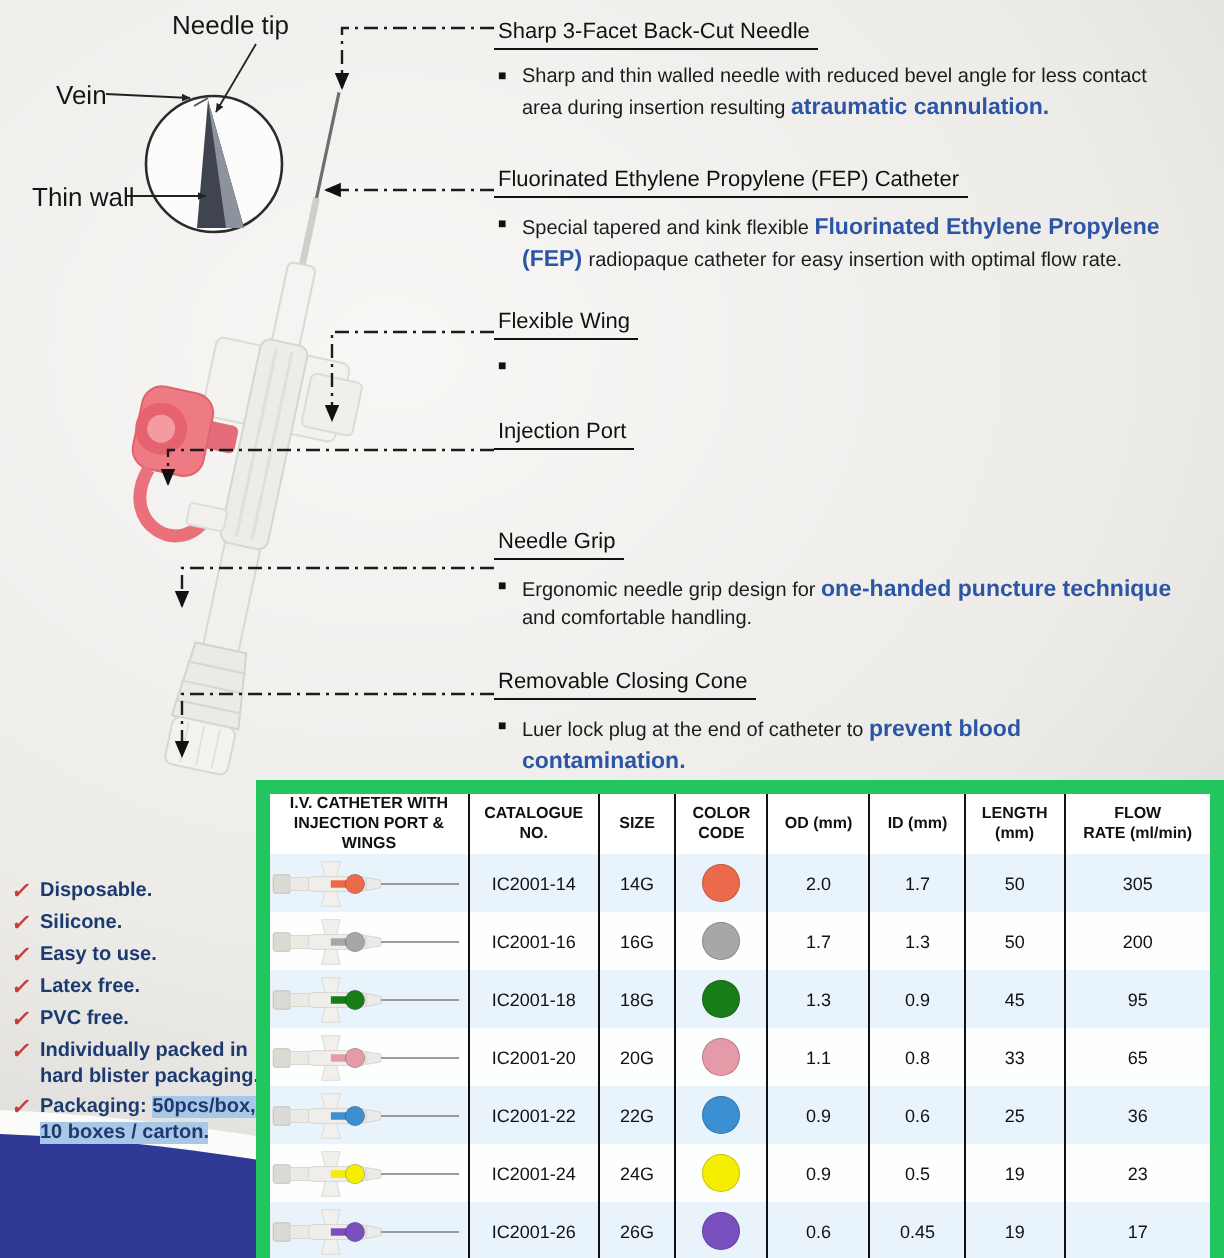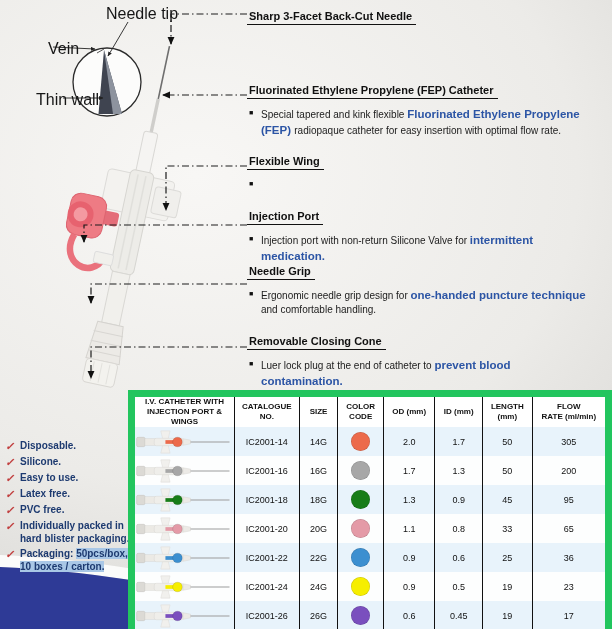--- a/index.html
+++ b/index.html
@@ -4,28 +4,28 @@
 <style>
   html,body{margin:0;padding:0;}
   body{
     width:612px;height:629px;position:relative;overflow:hidden;
     font-family:"Liberation Sans",sans-serif;
     background:radial-gradient(120% 95% at 32% 28%, #f8f7f5 0%, #ecebe8 52%, #d6d5d2 88%, #c9c8c5 100%);
   }
   #scene{position:absolute;left:0;top:0;z-index:1;}
 
   
-  .dlabel{position:absolute;z-index:2;font-size:16px;color:#161616;margin-left:20px;}
+  .dlabel{position:absolute;z-index:2;font-size:13px;color:#161616;}
 
   
   #features{position:absolute;left:247px;top:0;width:360px;z-index:2;}
   .feat{position:absolute;left:0;width:358px;}
   .feat.s0{top:6px}.feat.s1{top:80px}.feat.s2{top:151px}.feat.s3{top:206px}.feat.s4{top:261px}.feat.s5{top:331px}
   .feat h3{
-    margin:0 0 7px 0;font-size:11px;font-weight:bold;color:#111;
+    margin:0 0 7px 0;font-size:11px;font-weight:normal;color:#111;
     display:inline-block;border-bottom:1.6px solid #111;padding:0 4px 2px 2px;
   }
   .bullet{display:flex;align-items:flex-start;}
   .bullet .sq{font-size:7px;line-height:14px;color:#111;width:12px;flex:0 0 12px;padding-left:2px;}
   .bullet .btxt{font-size:10px;line-height:1.42;color:#1b1b1b;max-width:330px;}
   .btxt .em{color:#2c55a5;font-weight:bold;font-size:11.5px;}
 
   
   #checklist{position:absolute;left:6px;top:439px;width:126px;z-index:2;}
   .chk{display:flex;align-items:flex-start;margin-bottom:2px;}
@@ -128,43 +128,43 @@
   </g>
 </svg>
 
 <div class="dlabel" style="left:86px;top:5px;">Needle tip</div>
 <div class="dlabel" style="left:28px;top:40px;">Vein</div>
 <div class="dlabel" style="left:16px;top:91px;">Thin wall</div>
 
 <div id="features">
   <div class="feat s0">
     <h3>Sharp 3-Facet Back-Cut Needle</h3>
+    <div class="bullet">
+      <span class="sq">■</span>
+      <span class="btxt"><span>Sharp and thin walled needle with reduced bevel angle for less contact area during insertion resulting </span><span class="em">atraumatic cannulation.</span></span>
+    </div>
   </div>
 
   <div class="feat s1">
     <h3>Fluorinated Ethylene Propylene (FEP) Catheter</h3>
     <div class="bullet">
       <span class="sq">■</span>
       <span class="btxt"><span>Special tapered and kink flexible </span><span class="em">Fluorinated Ethylene Propylene (FEP) </span><span>radiopaque catheter for easy insertion with optimal flow rate.</span></span>
     </div>
   </div>
 
   <div class="feat s2">
     <h3>Flexible Wing</h3>
     <div class="bullet">
       <span class="sq">■</span>
     </div>
   </div>
 
   <div class="feat s3">
     <h3>Injection Port</h3>
-    <div class="bullet">
-      <span class="sq">■</span>
-      <span class="btxt"><span>Injection port with non-return Silicone Valve for </span><span class="em">intermittent medication.</span></span>
-    </div>
   </div>
 
   <div class="feat s4">
     <h3>Needle Grip</h3>
     <div class="bullet">
       <span class="sq">■</span>
       <span class="btxt"><span>Ergonomic needle grip design for </span><span class="em">one-handed puncture technique</span><span> and comfortable handling.</span></span>
     </div>
   </div>
 

